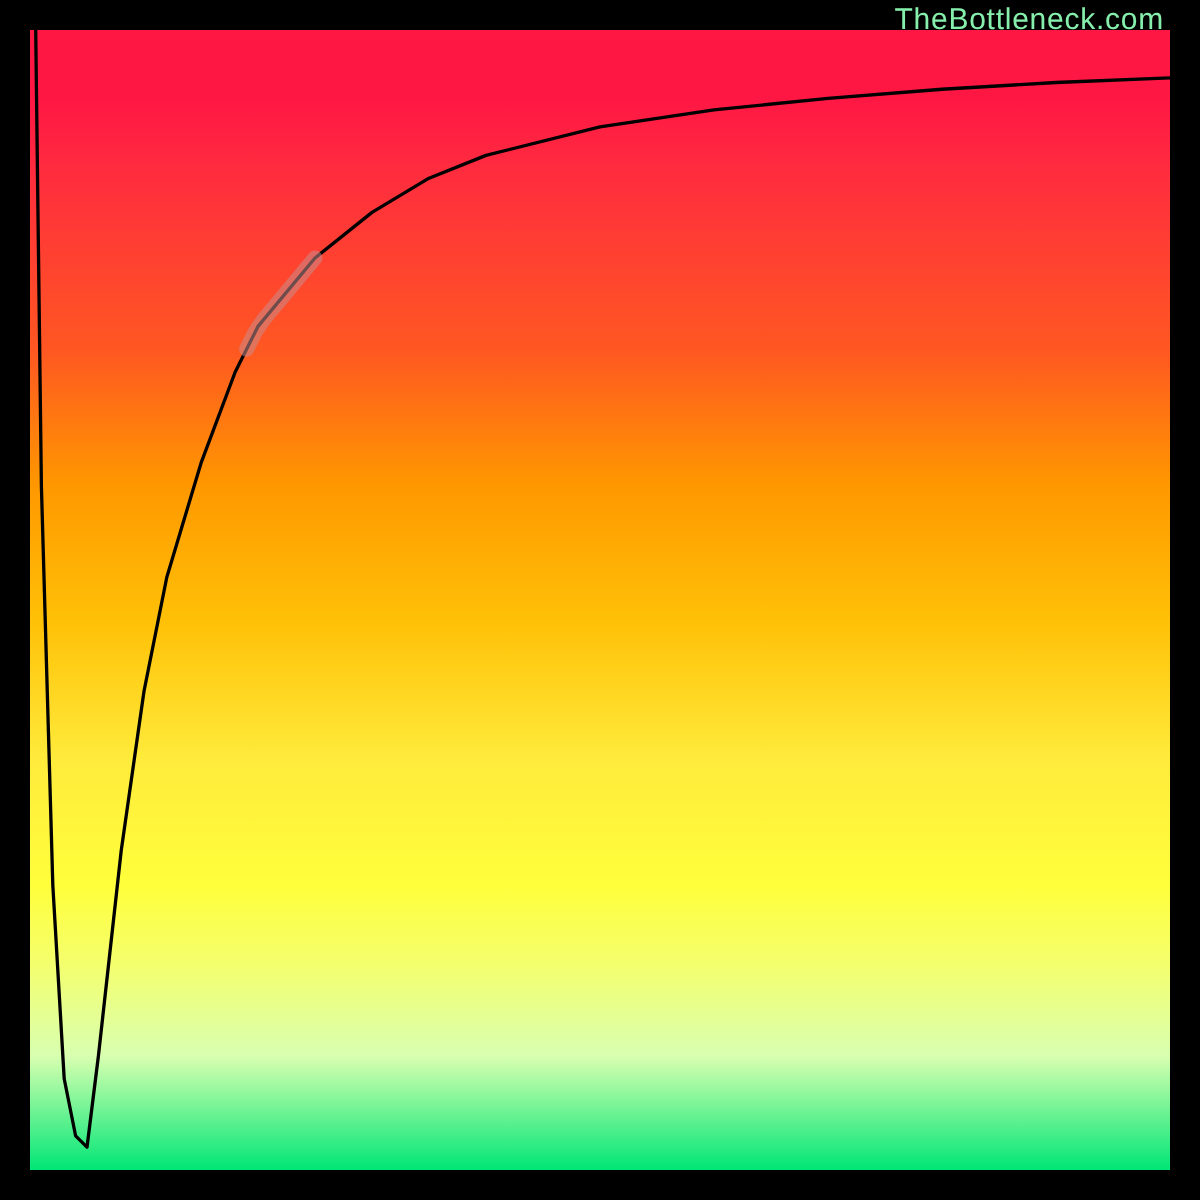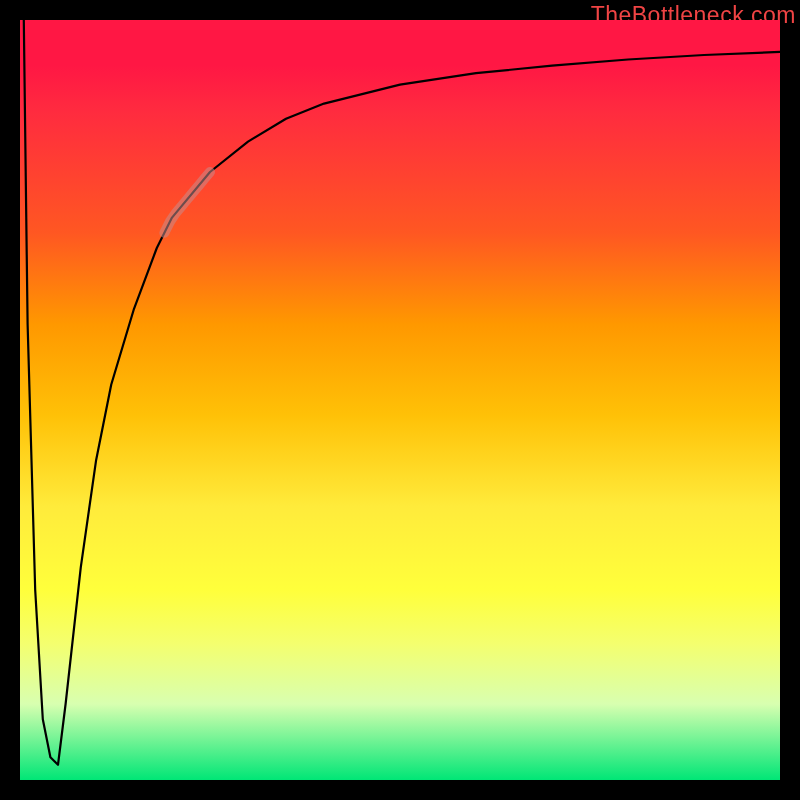--- a/index.html
+++ b/index.html
@@ -38,23 +38,23 @@
   }
   .curve-svg {
     position: absolute;
     left: 0; top: 0;
     width: 100%;
     height: 100%;
   }
   .watermark {
     position: absolute;
     top: 2px;
-    right: 4px;
-    color: #ef4444;
-    font-size: 23px;
+    right: 24px;
+    color: #86efac;
+    font-size: 20px;
     letter-spacing: 0.5px;
     user-select: none;
   }
 </style>
 </head>
 <body>
 
 <div class="stage">
   <div class="watermark">TheBottleneck.com</div>
   <div class="plot">

